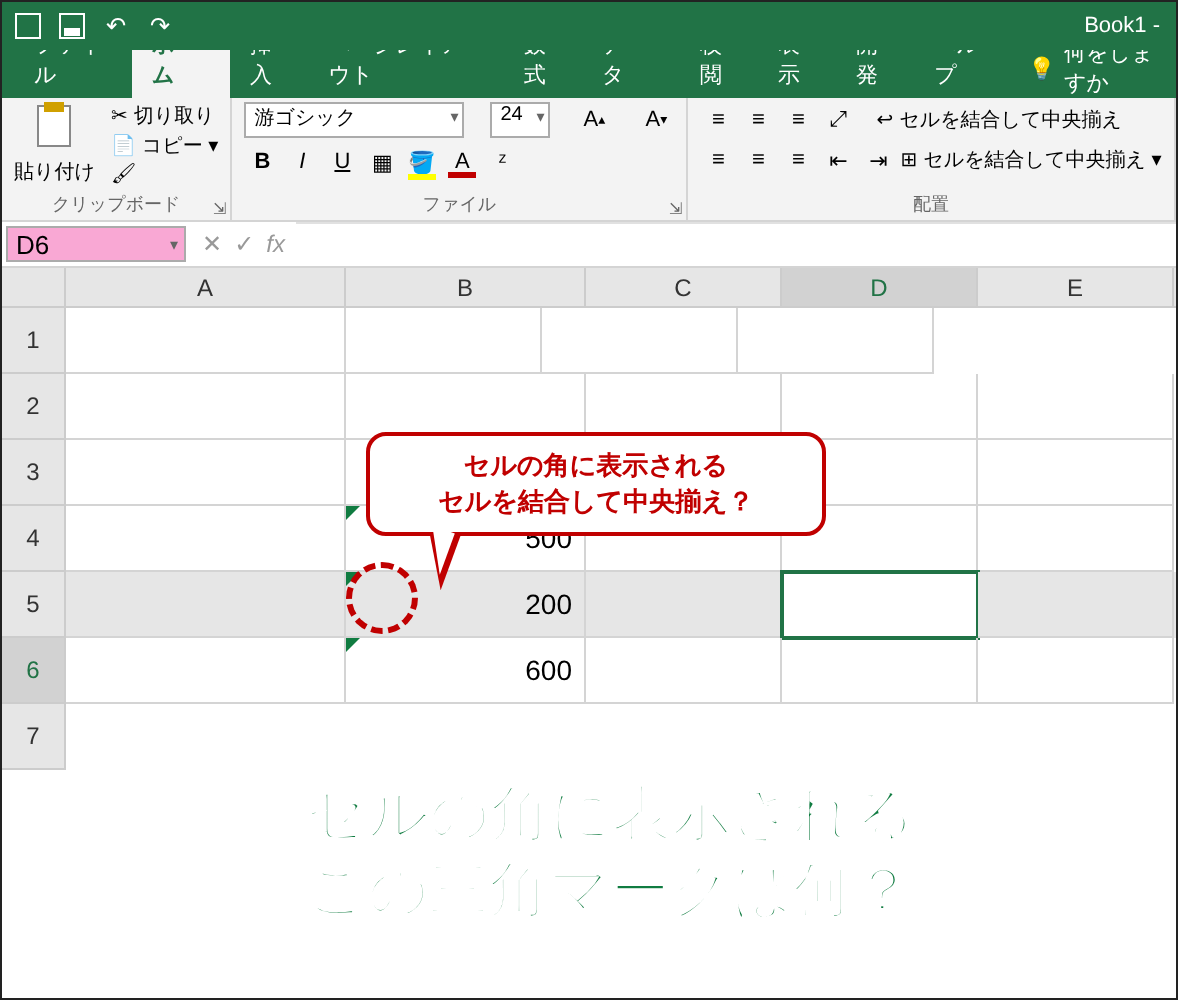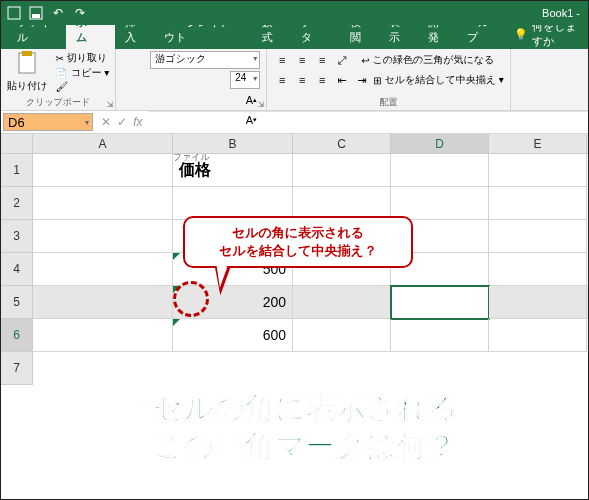--- a/index.html
+++ b/index.html
@@ -18,35 +18,35 @@
 .tell-me { margin-left: 8px; display: flex; align-items: center; gap: 4px; color: #fff; font-size: 11px; }
 
 
 .ribbon { background: #f3f3f3; height: 62px; border-bottom: 1px solid #d4d4d4; display: flex; font-size: 10px; }
 .rgroup { border-right: 1px solid #d4d4d4; padding: 2px 6px 1px 6px; display: flex; flex-direction: column; justify-content: space-between; position: relative; }
 .rgroup-label { text-align: center; font-size: 9px; color: #666; padding-top: 1px; }
 .rgroup-body { display: flex; gap: 4px; flex: 1; }
 .clipboard-left { display: flex; flex-direction: column; align-items: center; gap: 2px; padding-right: 4px; cursor: pointer; }
 .clipboard-right { display: flex; flex-direction: column; gap: 1px; font-size: 10px; }
 .clip-item { display: flex; align-items: center; gap: 3px; cursor: pointer; white-space: nowrap; }
-.font-row { display: flex; gap: 2px; align-items: flex-end; flex-direction: column; }
+.font-row { display: flex; gap: 13px; align-items: center; }
 .font-combo { border: 1px solid #ababab; background: #fff; height: 18px; font-size: 10px; padding: 0 14px 0 4px; position: relative; }
 .font-name { width: 110px; }
 .font-size { width: 30px; }
 .dd-arrow { position: absolute; right: 2px; top: 2px; font-size: 8px; color: #666; }
 .btn-row { display: flex; gap: 2px; align-items: center; margin-top: 3px; }
 .rbtn { width: 18px; height: 18px; display: flex; align-items: center; justify-content: center; cursor: pointer; font-size: 11px; }
 .align-body { display: flex; flex-direction: column; gap: 2px; font-size: 10px; }
 .align-row { display: flex; gap: 2px; align-items: center; }
 .wrap-item { display: flex; align-items: center; gap: 3px; cursor: pointer; white-space: nowrap; font-size: 10px; }
 .dlg-launch { position: absolute; right: 2px; bottom: 1px; font-size: 8px; color: #666; cursor: pointer; }
 
 
 .fbar { height: 23px; border-bottom: 1px solid #d4d4d4; display: flex; align-items: stretch; background: #fff; }
-.namebox { width: 90px; border: 1px solid #ababab; margin: 2px; background: #fdba74; display: flex; align-items: flex-end; padding: 0 4px; font-size: 13px; position: relative; }
+.namebox { width: 90px; border: 1px solid #ababab; margin: 2px; background: #f9a8d4; display: flex; align-items: flex-end; padding: 0 4px; font-size: 13px; position: relative; }
 .namebox .dd-arrow { right: 3px; top: 4px; }
 .fx-btns { display: flex; align-items: center; gap: 6px; padding: 0 6px; color: #999; font-size: 12px; }
 .fx-input { flex: 1; border-top: 1px solid #e1e1e1; padding-left: 6px; display: flex; align-items: center; background: #fff; }
 
 
 .grid { position: relative; }
 .colheads { display: flex; height: 20px; background: #e6e6e6; border-bottom: 1px solid #ccc; }
 .corner { width: 32px; border-right: 1px solid #ccc; background: #e6e6e6; }
 .colhead { border-right: 1px solid #ccc; text-align: center; font-size: 12px; color: #333; line-height: 20px; }
 .colhead.sel { background: #d2d2d2; color: #217346; }
@@ -170,21 +170,21 @@
   <div class="rgroup">
     <div class="align-body">
       <div class="align-row">
         <span class="rbtn">≡</span>
         <span class="rbtn">≡</span>
         <span class="rbtn">≡</span>
         <span class="rbtn">⤢</span>
         <span style="width:6px"></span>
         <span class="wrap-item">
             <span>↩</span>
-            <span>この緑色の三角が気になる</span>
+            <span>セルを結合して中央揃え</span>
           </span>
       </div>
       <div class="align-row">
         <span class="rbtn">≡</span>
         <span class="rbtn">≡</span>
         <span class="rbtn">≡</span>
         <span class="rbtn">⇤</span>
         <span class="rbtn">⇥</span>
         <span class="wrap-item">
             <span>⊞</span>
@@ -226,21 +226,20 @@
       <div class="rowhead">2</div>
       <div class="rowhead">3</div>
       <div class="rowhead">4</div>
       <div class="rowhead">5</div>
       <div class="rowhead sel">6</div>
       <div class="rowhead">7</div>
     </div>
     <div class="cells">
       <div class="cellrow">
         <div class="cell" style="width:140px"></div>
-        <div class="cell bold" style="width:120px">価格</div>
         <div class="cell" style="width:98px"></div>
         <div class="cell" style="width:98px"></div>
         <div class="cell" style="width:98px"></div>
       </div>
       <div class="cellrow">
         <div class="cell" style="width:140px"></div>
         <div class="cell" style="width:120px"></div>
         <div class="cell" style="width:98px"></div>
         <div class="cell" style="width:98px"></div>
         <div class="cell" style="width:98px"></div>

